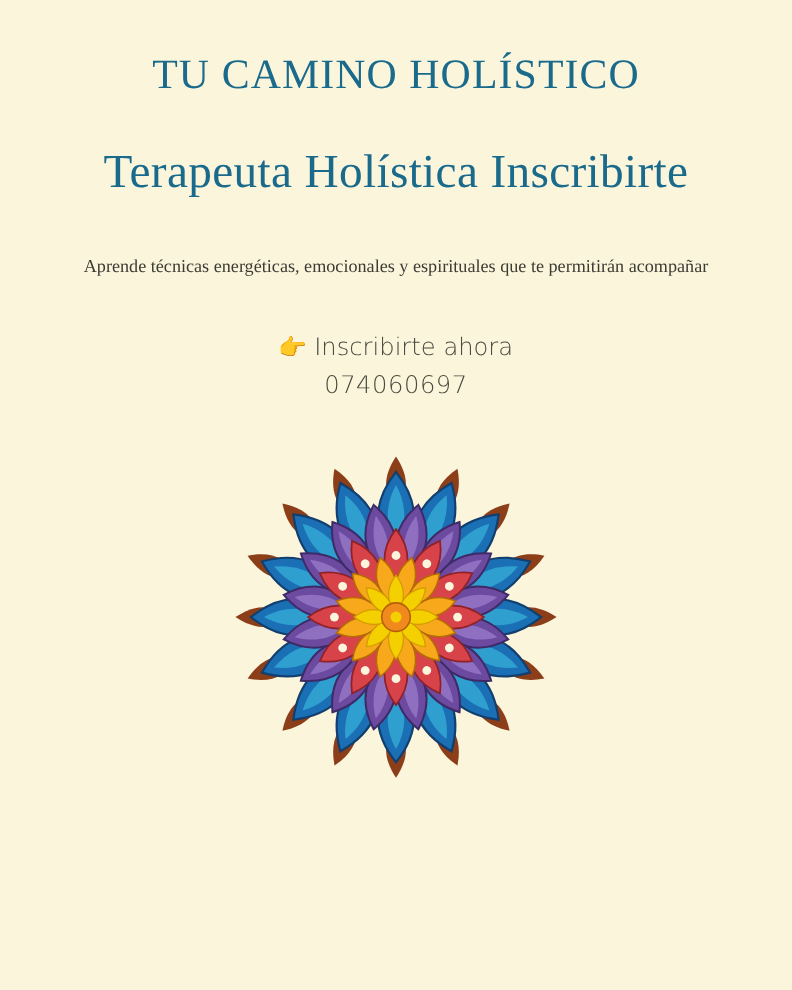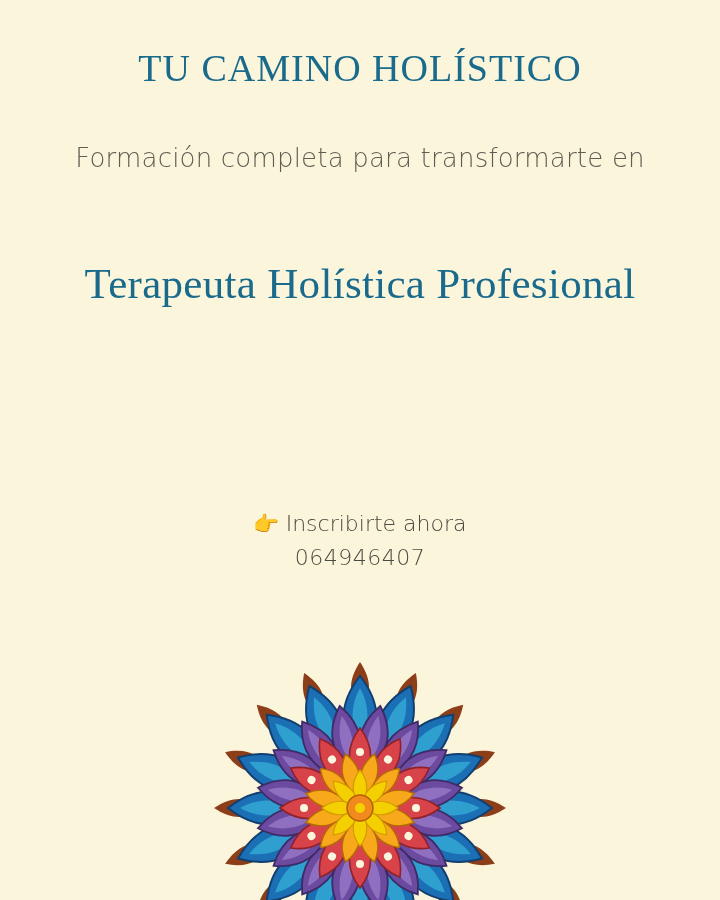--- a/index.html
+++ b/index.html
@@ -14,21 +14,20 @@
     overflow: hidden;
   }
   .poster {
     position: relative;
     width: 720px;
     height: 704px;
     background: #fbf5dc;
     display: flex;
     flex-direction: column;
     align-items: center;
-    gap: 40px;
   }
   .headline {
     margin-top: 48px;
     font-family: "Liberation Serif", serif;
     font-size: 38px;
     letter-spacing: 1px;
     color: #1a6a8c;
     text-align: center;
     line-height: 1.1;
   }
@@ -92,31 +91,30 @@
     display: block;
   }
 </style>
 </head>
 <body>
 
 <div class="poster">
 
   <div class="headline">TU CAMINO HOLÍSTICO</div>
 
-  <div class="subhead">Formación completa para transformarte en</div>
-
-  <div class="title-main">Terapeuta Holística Profesional</div>
+
+  <div class="title-main">Terapeuta Holística Inscribirte</div>
 
   <div class="body-copy">
-    <br>
+    <span>Aprende técnicas energéticas, emocionales y espirituales que te permitirán acompañar</span><br>
   </div>
 
   <div class="cta">
     <span class="hand">👉</span><span>Inscribirte ahora</span>
-    <span class="cta-phone">064946407</span>
+    <span class="cta-phone">074060697</span>
   </div>
 
   <div class="mandala-wrap">
     <svg class="mandala" width="300" height="300" viewBox="-150 -150 300 300" xmlns="http://www.w3.org/2000/svg">
       <g id="ring-outer-brown" stroke="#8b3e18" stroke-width="4" fill="none" stroke-linecap="round">
         <g>
           <path d="M0,-146 C-12,-128 -12,-112 0,-100 C12,-112 12,-128 0,-146 Z" fill="#8b3e18" stroke="none"></path>
         </g>
         <g transform="rotate(22.5)">
             <path d="M0,-146 C-12,-128 -12,-112 0,-100 C12,-112 12,-128 0,-146 Z" fill="#8b3e18" stroke="none"></path>

